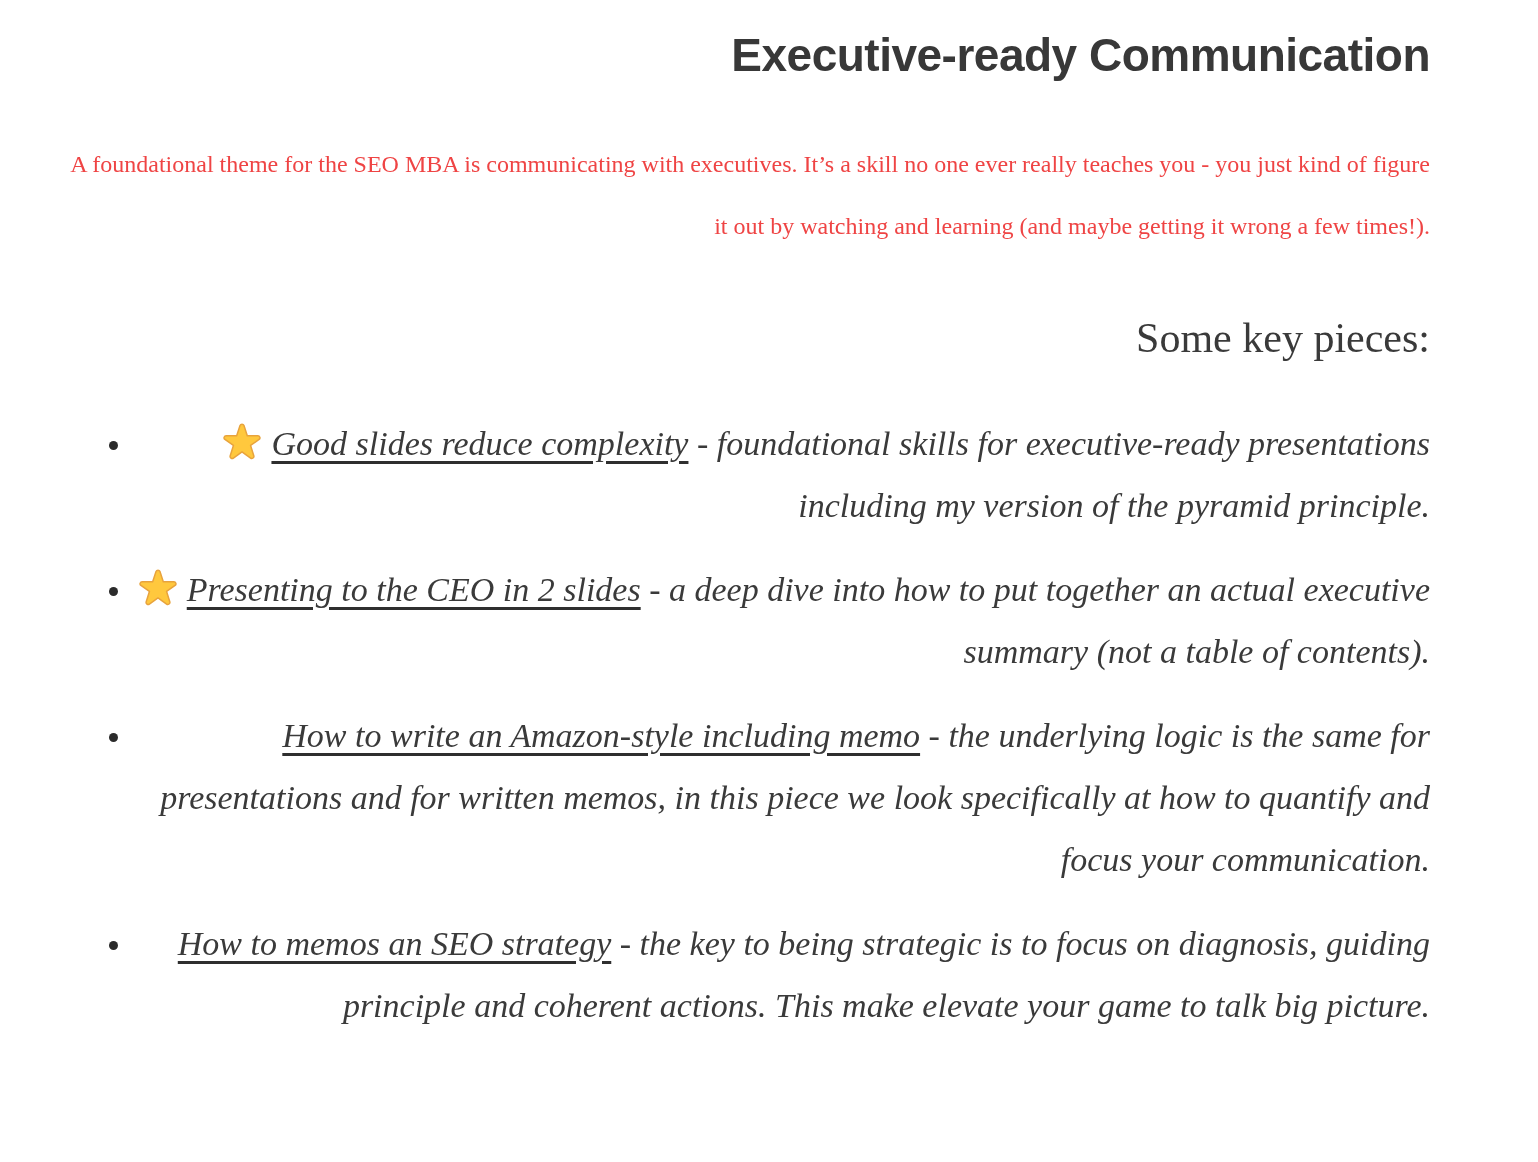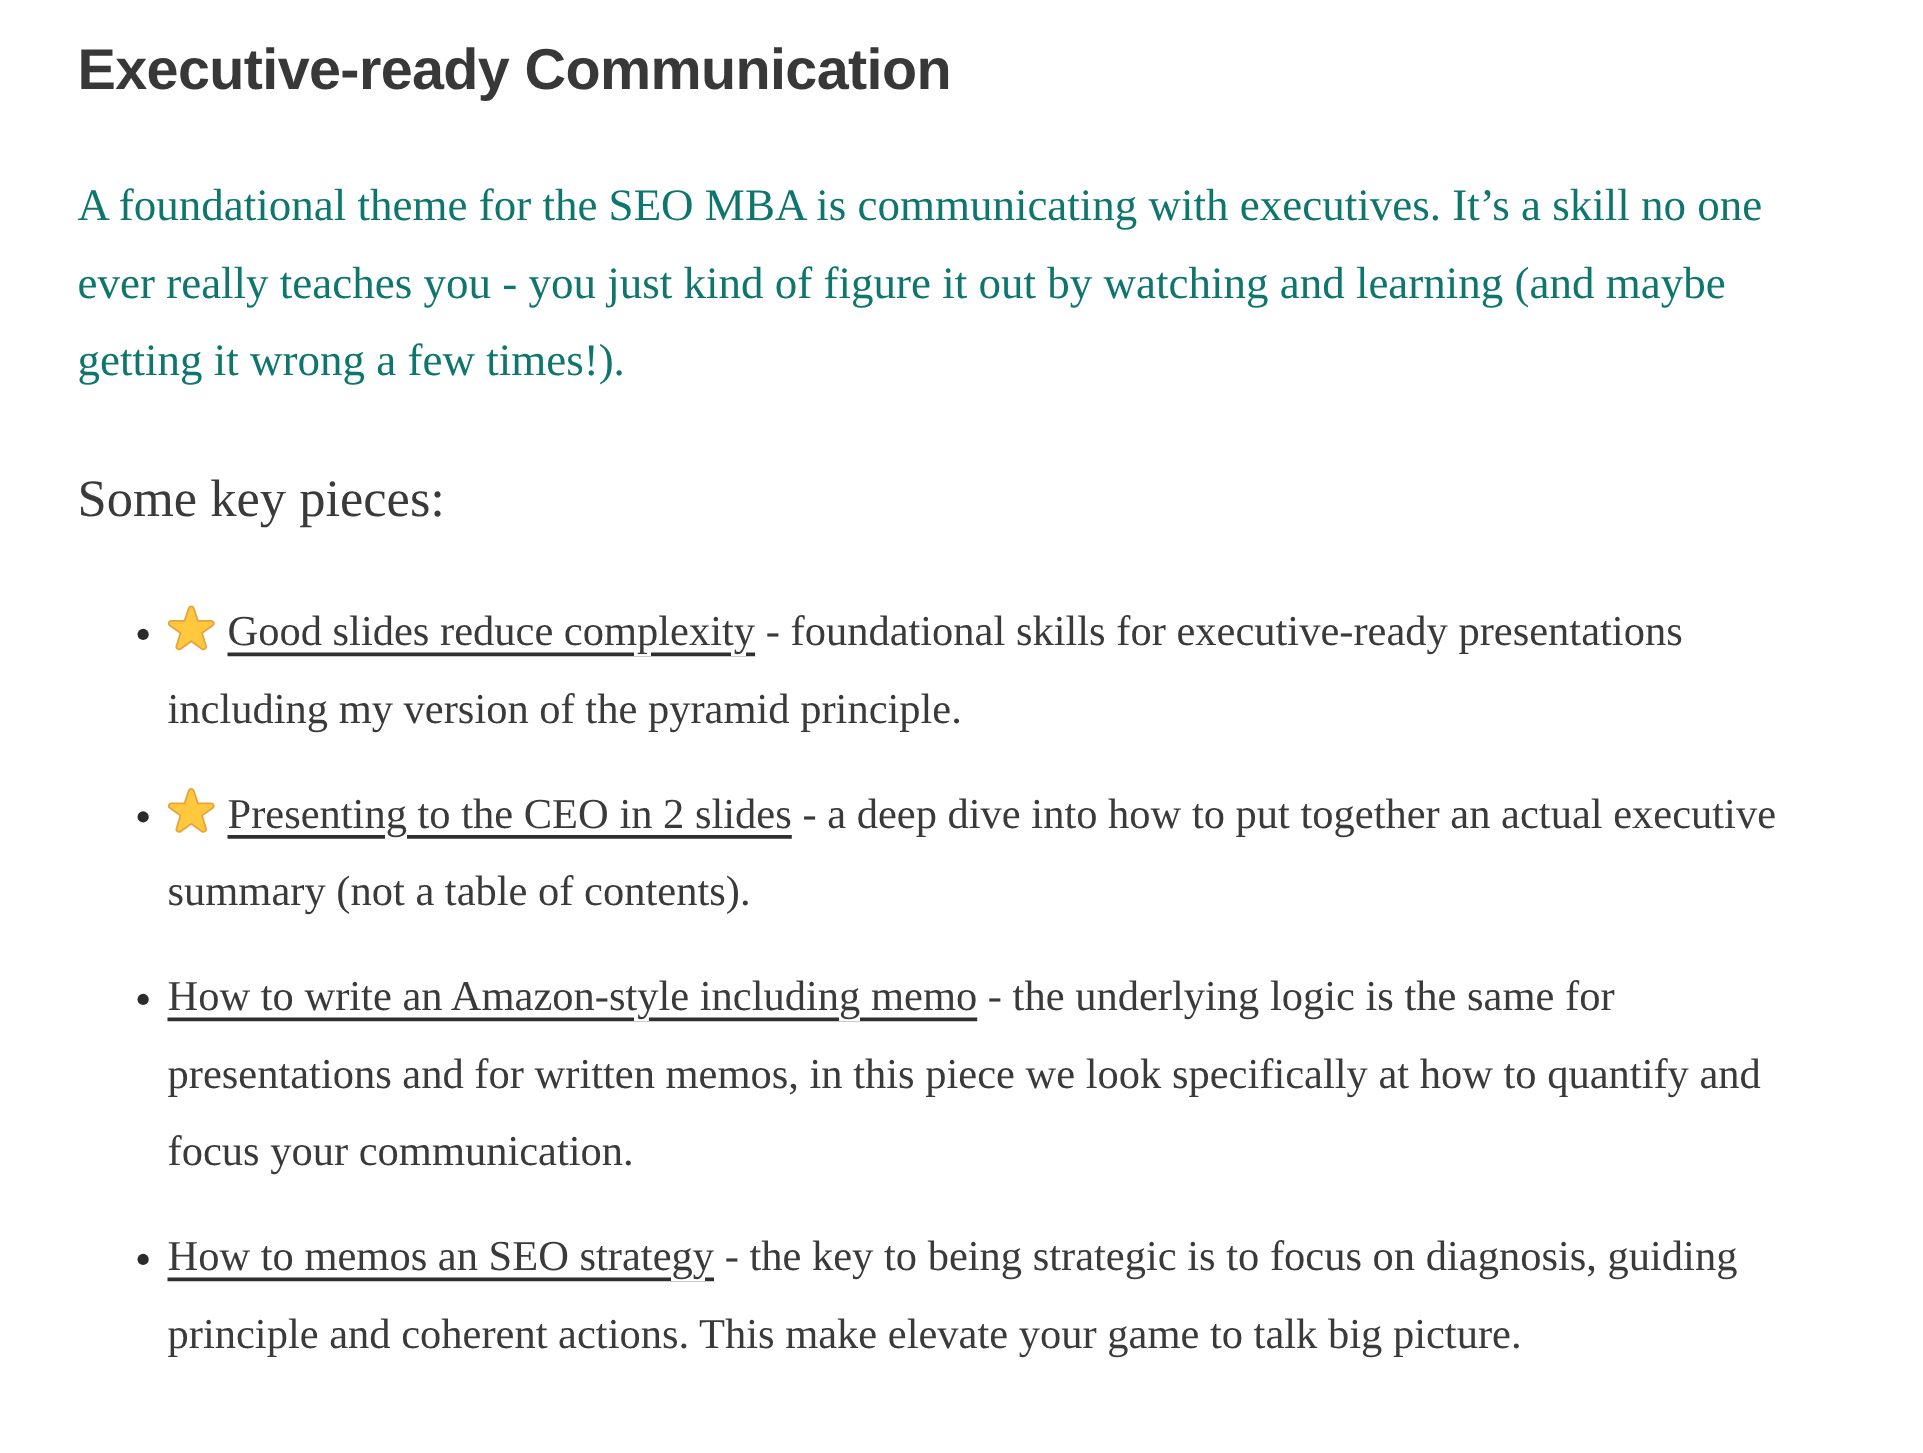--- a/index.html
+++ b/index.html
@@ -7,47 +7,49 @@
     padding: 0;
     background: #ffffff;
   }
   .page {
     width: 1480px;
     min-height: 1162px;
     box-sizing: border-box;
     padding: 18px 50px 40px 62px;
     color: #3a3a3a;
     font-family: "Liberation Serif", serif;
+    text-align: right;
   }
   h1.page-title {
     font-family: "Liberation Sans", sans-serif;
     font-weight: 700;
     font-size: 46px;
     letter-spacing: -0.5px;
     color: #383838;
     margin: 12px 0 52px 0;
     line-height: 1.1;
   }
   p.intro {
-    font-size: 36px;
+    font-size: 24px;
     line-height: 62px;
     margin: 0 0 50px 0;
     max-width: 1428px;
-    color: #0f766e;
+    color: #ef4444;
   }
   p.subheading {
     font-size: 42px;
     line-height: 62px;
     margin: 0 0 44px 0;
     color: #3a3a3a;
   }
   ul.key-pieces {
     margin: 0;
     padding-left: 72px;
     max-width: 1428px;
+    font-style: italic;
   }
   ul.key-pieces li {
     font-size: 34px;
     line-height: 62px;
     margin-bottom: 22px;
     color: #3a3a3a;
   }
   ul.key-pieces li::marker {
     color: #2b2b2b;
     font-size: 30px;

